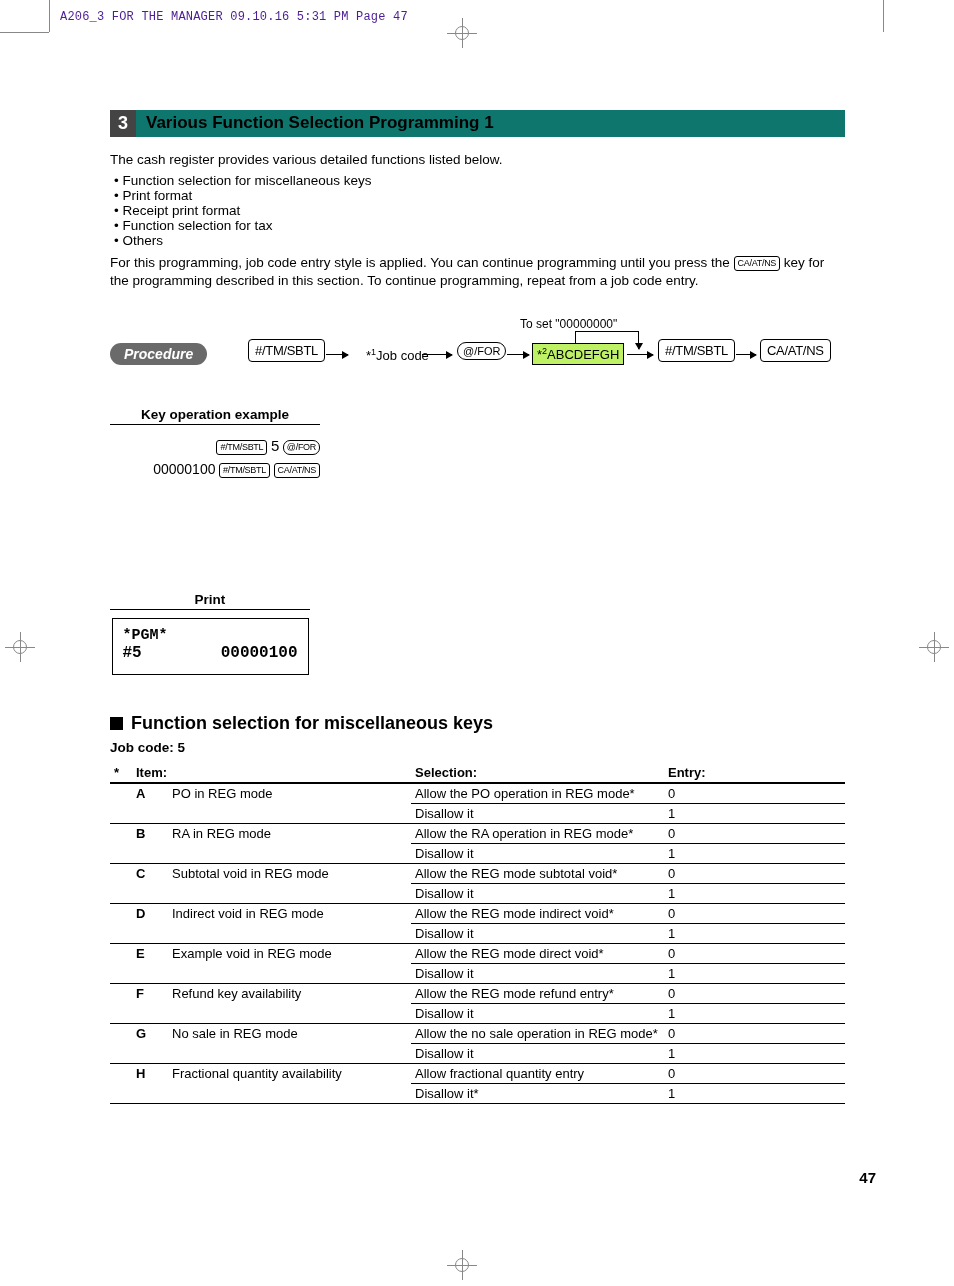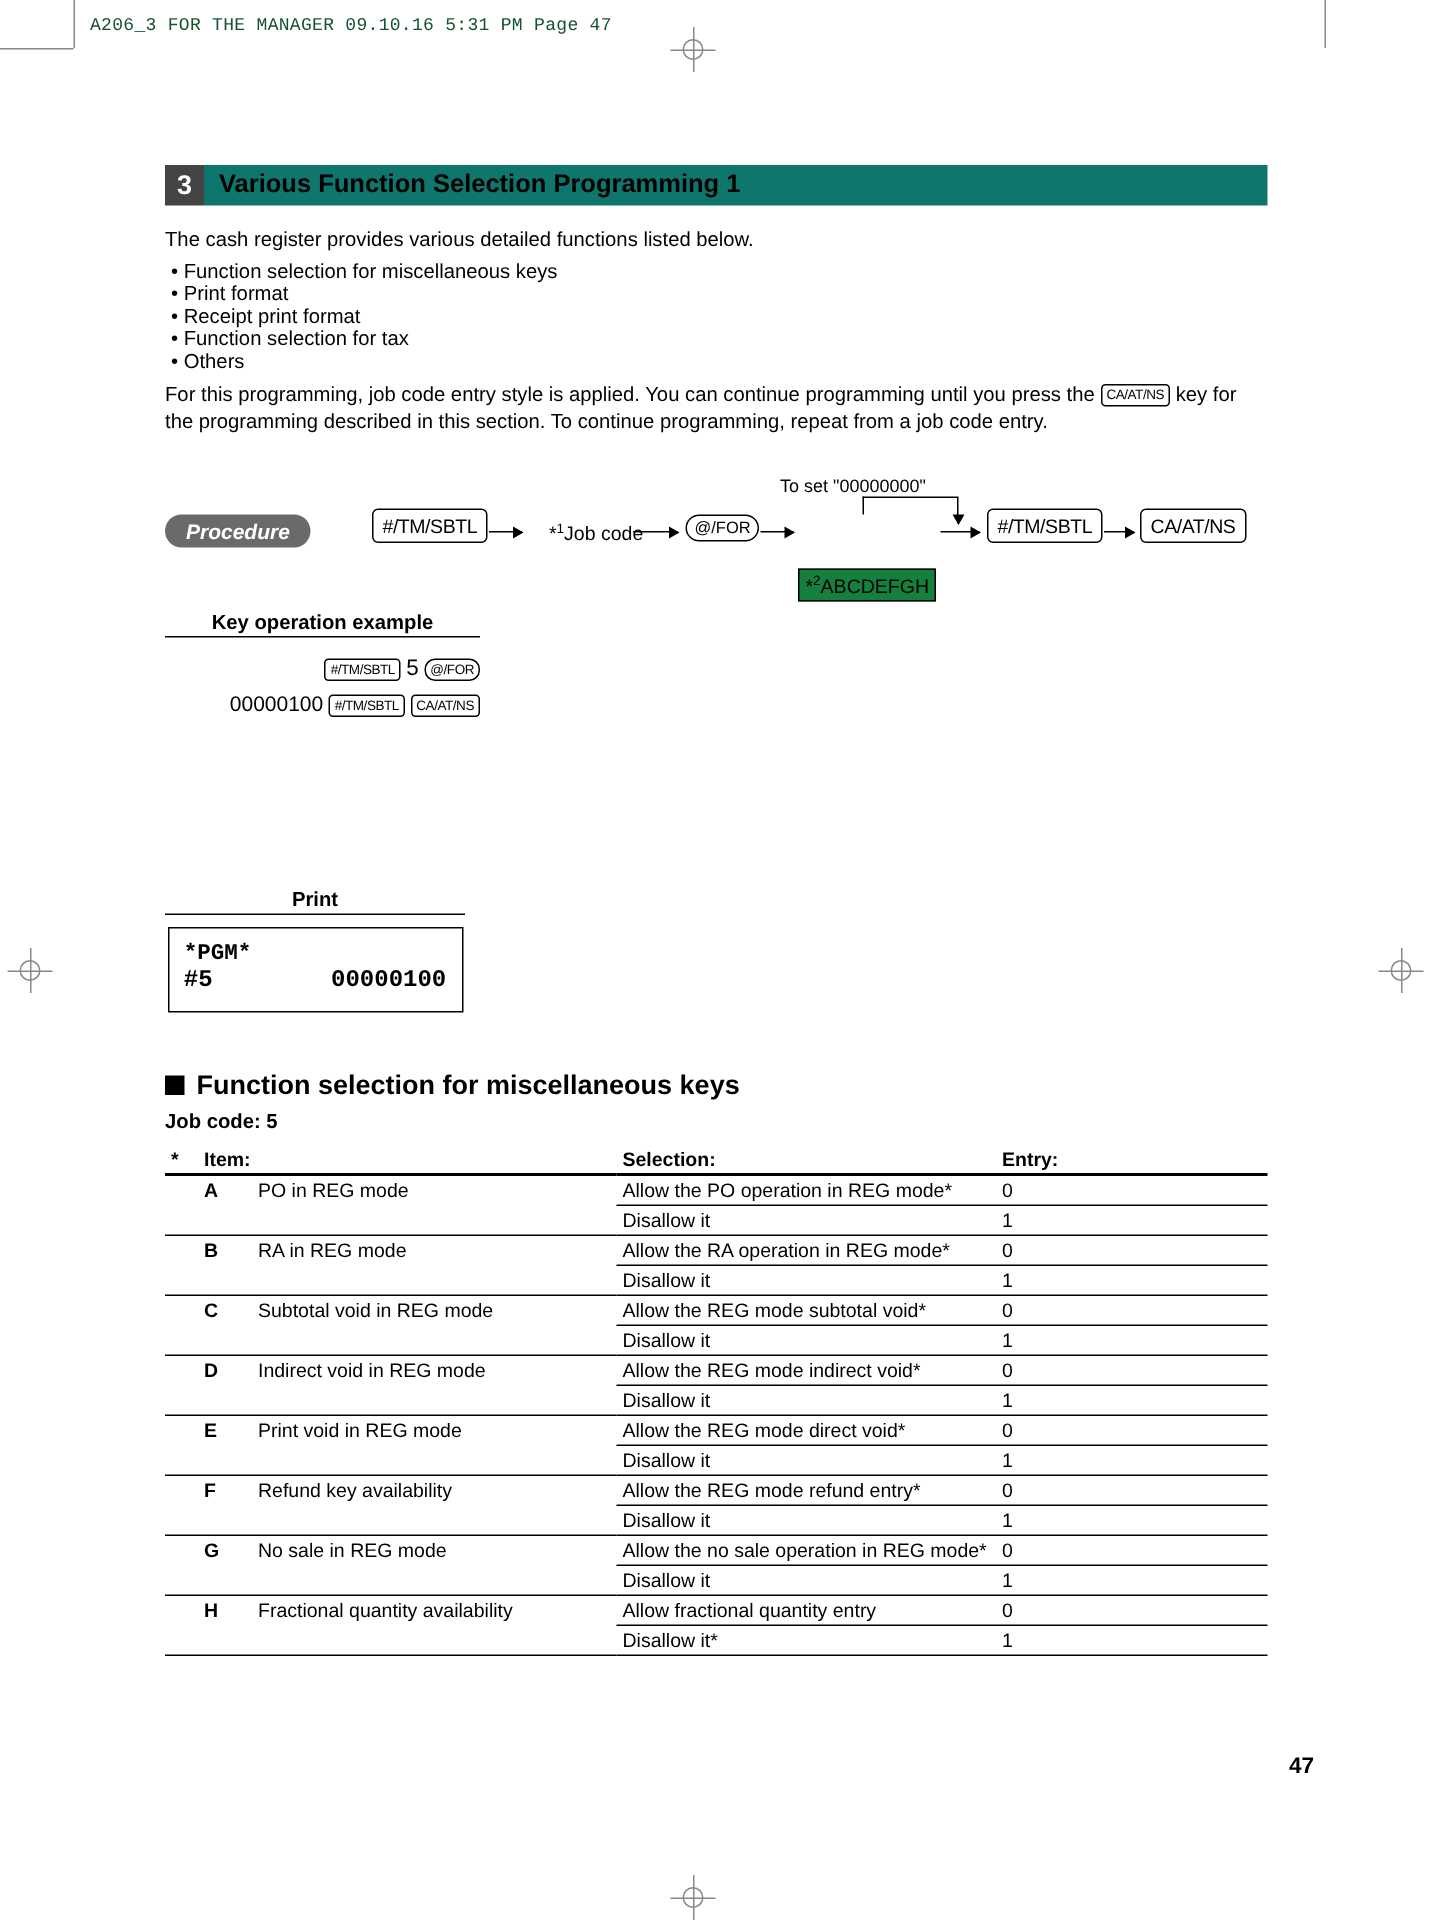--- a/index.html
+++ b/index.html
@@ -17,21 +17,21 @@
     left: 110px;
     top: 110px;
     width: 735px;
   }
   .header-line {
     position: absolute;
     left: 60px;
     top: 10px;
     font-family: "Courier New", monospace;
     font-size: 12px;
-    color: #14532d;
+    color: #4c1d95;
     letter-spacing: 0.2px;
   }
   .crop-top-h {
     position: absolute;
     left: 0; top: 32px; width: 49px; height: 0;
     border-top: 1px solid #888;
   }
   .crop-top-v {
     position: absolute;
     left: 49px; top: 0; width: 0; height: 32px;
@@ -284,21 +284,21 @@
 
     <span class="node" style="left:138px;"><span class="keycap-big">#/TM/SBTL</span></span>
     <span class="arrow" style="left:216px; width:22px;"></span>
 
     <span class="plain-node" style="left:256px;"><span>*</span><sup>1</sup><span>Job code</span></span>
     <span class="arrow" style="left:312px; width:30px;"></span>
 
     <span class="node" style="left:347px;"><span class="keycap-oval">@/FOR</span></span>
     <span class="arrow" style="left:397px; width:22px;"></span>
 
-    <span class="node" style="left:422px; top:32px; border:1px solid #000; padding:2px 4px; font-size:13px; background:#15803d;margin-top:36px;"><span>*</span><sup>2</sup><span>ABCDEFGH</span></span>
+    <span class="node" style="left:422px; top:32px; border:1px solid #000; padding:2px 4px; font-size:13px; background:#bef264;"><span>*</span><sup>2</sup><span>ABCDEFGH</span></span>
     <span class="arrow" style="left:517px; width:26px;"></span>
 
     <span class="toset" style="left:410px;">To set "00000000"</span>
     <span class="loopline-h" style="left:465px; top:20px; width:63px;"></span>
     <span class="loopline-v downarrow" style="left:528px; top:20px; height:18px;"></span>
     <span class="loopline-v" style="left:465px; top:20px; height:12px;"></span>
 
     <span class="node" style="left:548px;"><span class="keycap-big">#/TM/SBTL</span></span>
     <span class="arrow" style="left:626px; width:20px;"></span>
 
@@ -384,21 +384,21 @@
           <td class="sel">Allow the REG mode indirect void*</td>
           <td class="entry">0</td>
         </tr>
         <tr>
           <td class="sel">Disallow it</td>
           <td class="entry">1</td>
         </tr>
         <tr>
           <td class="star-col" rowspan="2"></td>
           <td class="letter" rowspan="2">E</td>
-          <td class="item" rowspan="2">Print void in REG mode</td>
+          <td class="item" rowspan="2">Example void in REG mode</td>
           <td class="sel">Allow the REG mode direct void*</td>
           <td class="entry">0</td>
         </tr>
         <tr>
           <td class="sel">Disallow it</td>
           <td class="entry">1</td>
         </tr>
         <tr>
           <td class="star-col" rowspan="2"></td>
           <td class="letter" rowspan="2">F</td>

